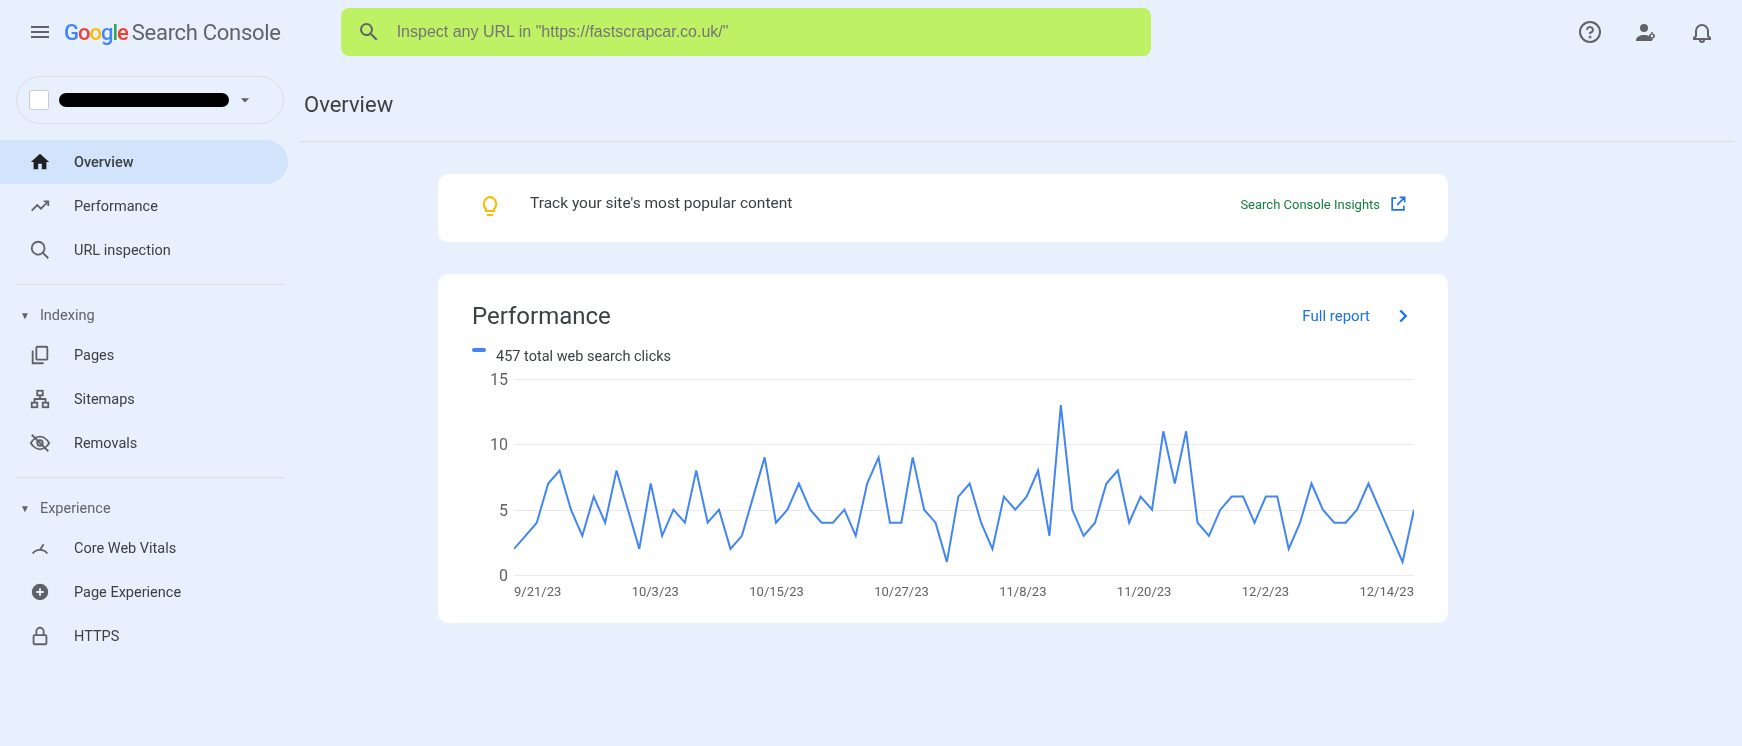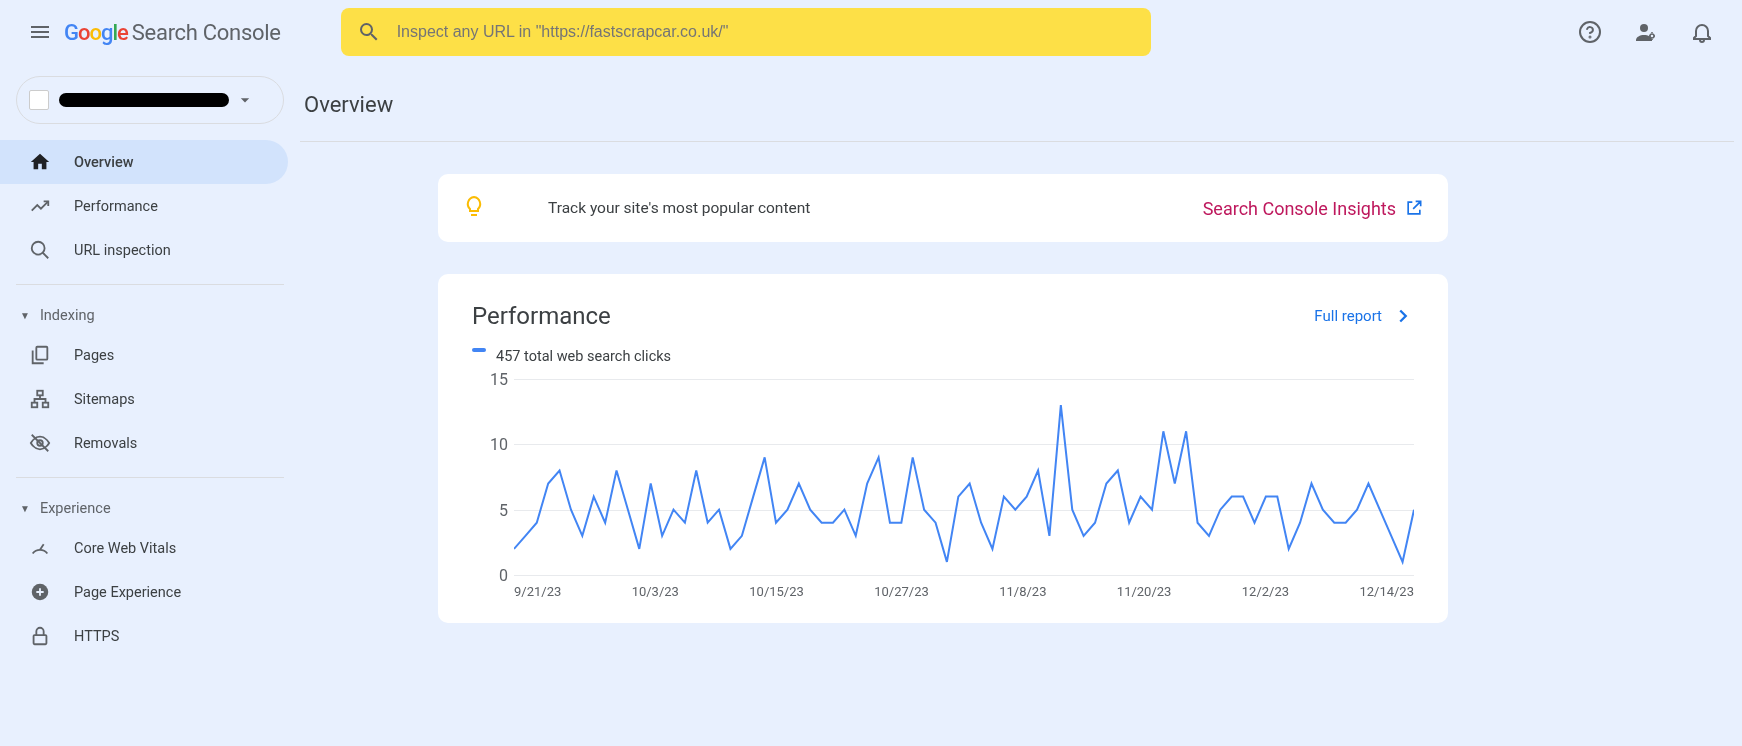--- a/index.html
+++ b/index.html
@@ -18,21 +18,21 @@
     padding: 0 16px;
   }
   .hamburger { width: 48px; height: 48px; display:flex; align-items:center; justify-content:center; cursor:pointer; }
   .logo-wrap { display:flex; align-items:center; margin-right: 40px; }
   .logo-text { font-size: 22px; margin-left: 4px; color:#5f6368; font-weight:400; letter-spacing: -0.3px; }
   .google-logo { font-size: 22px; font-weight: 500; letter-spacing: -1px; }
   .g1{color:#4285F4}.g2{color:#EA4335}.g3{color:#FBBC05}.g4{color:#4285F4}.g5{color:#34A853}.g6{color:#EA4335}
   .search-bar {
     flex: 0 0 810px;
     height: 48px;
-    background: #fde047;
+    background: #bef264;
     border-radius: 8px;
     display:flex;
     align-items:center;
     padding: 0 16px;
     margin-left: 20px;
   }
   .search-bar input {
     border:none; background:transparent; outline:none;
     font-size: 16px; color:#5f6368; flex:1; margin-left:16px;
   }
@@ -79,29 +79,29 @@
   .main { flex:1; overflow:auto; padding: 0 8px 0 0; }
   .page-title { font-size: 22px; color:#3c4043; padding: 28px 0 24px 4px; font-weight:400; }
   .title-divider { border-top:1px solid #dadce0; margin-bottom: 32px; }
 
   .card {
     background:#fff;
     border-radius: 10px;
     margin: 0 0 32px 138px;
     max-width: 1010px;
   }
-  .insights-card { display:flex; align-items:center; padding: 20px 24px; gap: 34px; }
+  .insights-card { display:flex; align-items:flex-start; padding: 20px 40px; }
   .bulb { color:#fbbc04; margin-right: 28px; }
   .insights-text { font-size:15.5px; color:#3c4043; }
-  .insights-link { margin-left:auto; color:#be185d; font-size:18px; display:flex; align-items:center; gap:8px; cursor:pointer; }
+  .insights-link { margin-left:auto; color:#15803d; font-size:13px; display:flex; align-items:center; gap:8px; cursor:pointer; }
 
   .perf-card { padding: 28px 34px 24px 34px; }
   .perf-header { display:flex; align-items:center; margin-bottom:18px; }
   .perf-title { font-size:24px; color:#3c4043; font-weight:400; }
-  .full-report { margin-left:auto; color:#1a73e8; font-size:15px; display:flex; align-items:center; gap:10px; cursor:pointer; }
+  .full-report { margin-left:auto; color:#1a73e8; font-size:15px; display:flex; align-items:center; gap:22px; cursor:pointer; }
   .legend { display:flex; gap:10px; font-size:14.5px; color:#3c4043; margin-bottom:14px; }
   .legend-swatch { width:14px; height:4px; background:#4285f4; border-radius:2px; }
 
   .chart-wrap { position:relative; height: 220px; margin-left: 10px; }
   .y-label { position:absolute; right: calc(100% - 26px); font-size:16px; color:#5f6368; transform: translateY(-50%); }
   .gridline { position:absolute; left:32px; right:0; border-top:1px solid #e8eaed; }
   .x-axis { position:absolute; left:32px; right:0; bottom:0; display:flex; justify-content:space-between; font-size:13px; color:#5f6368;margin-top:31px; }
   svg.chart-line { position:absolute; left:32px; top:0; right:0; bottom:24px; width:calc(100% - 32px); height:calc(100% - 24px); }
 </style>
 </head>

